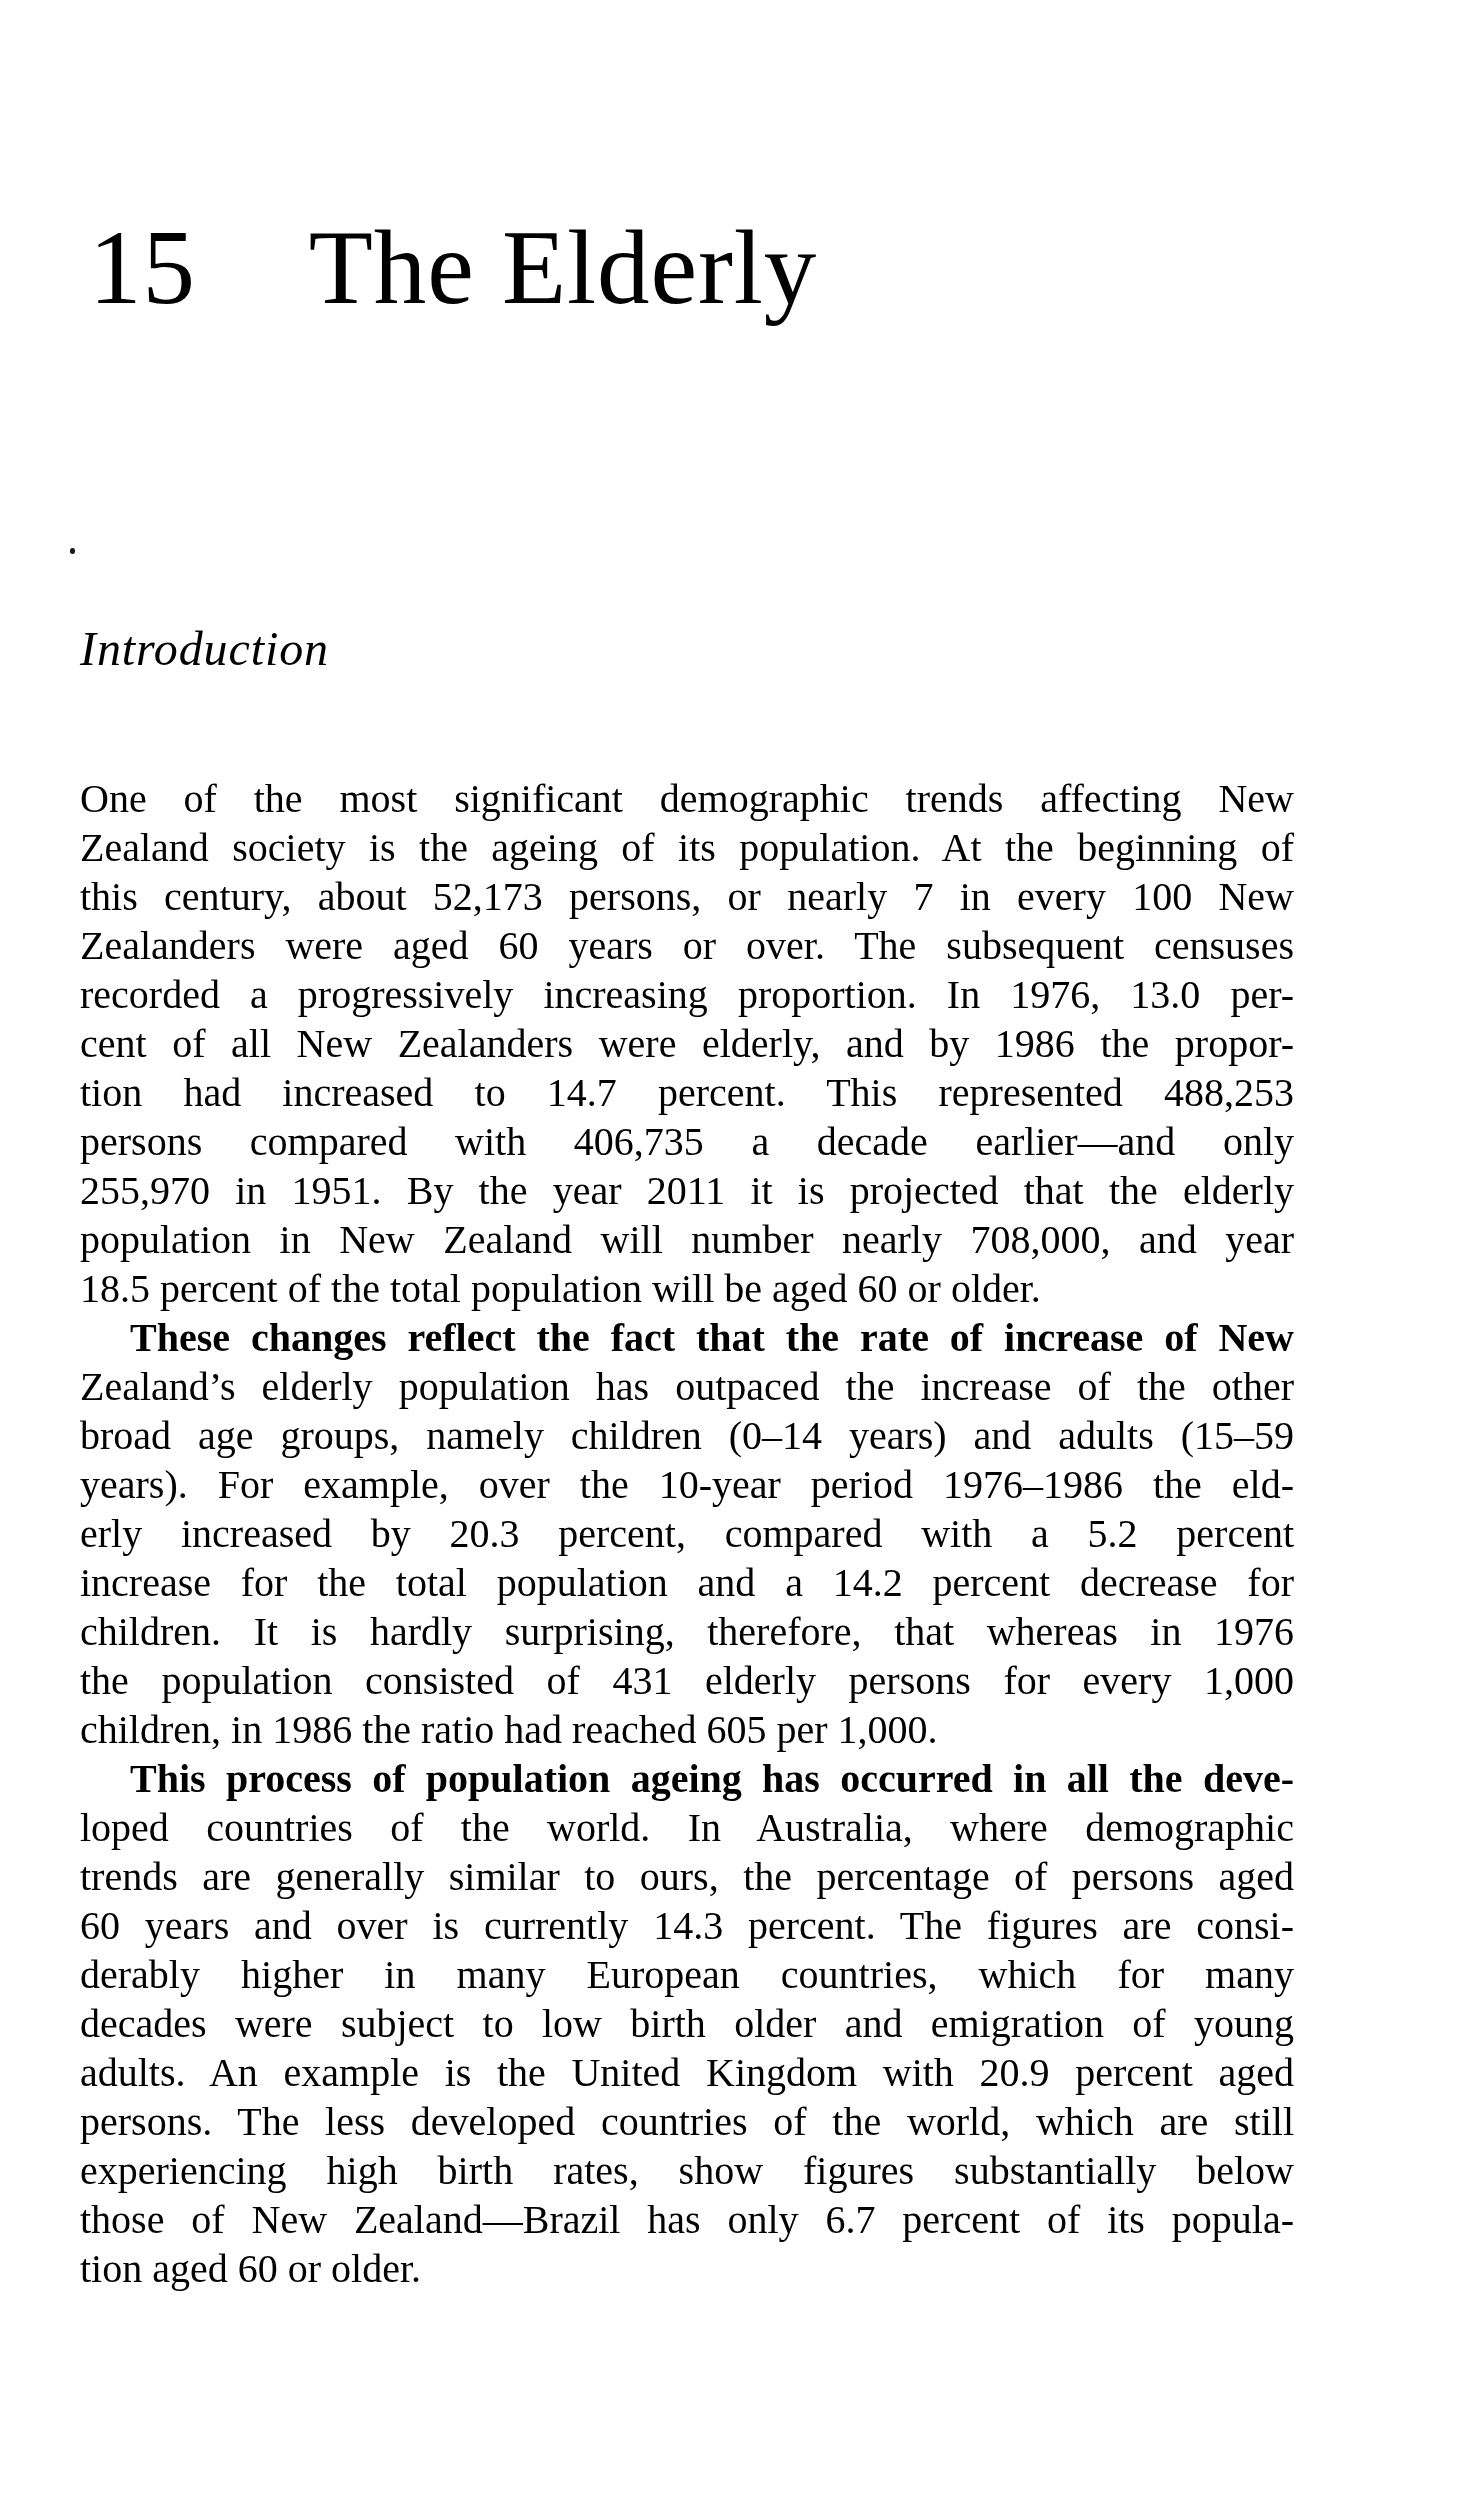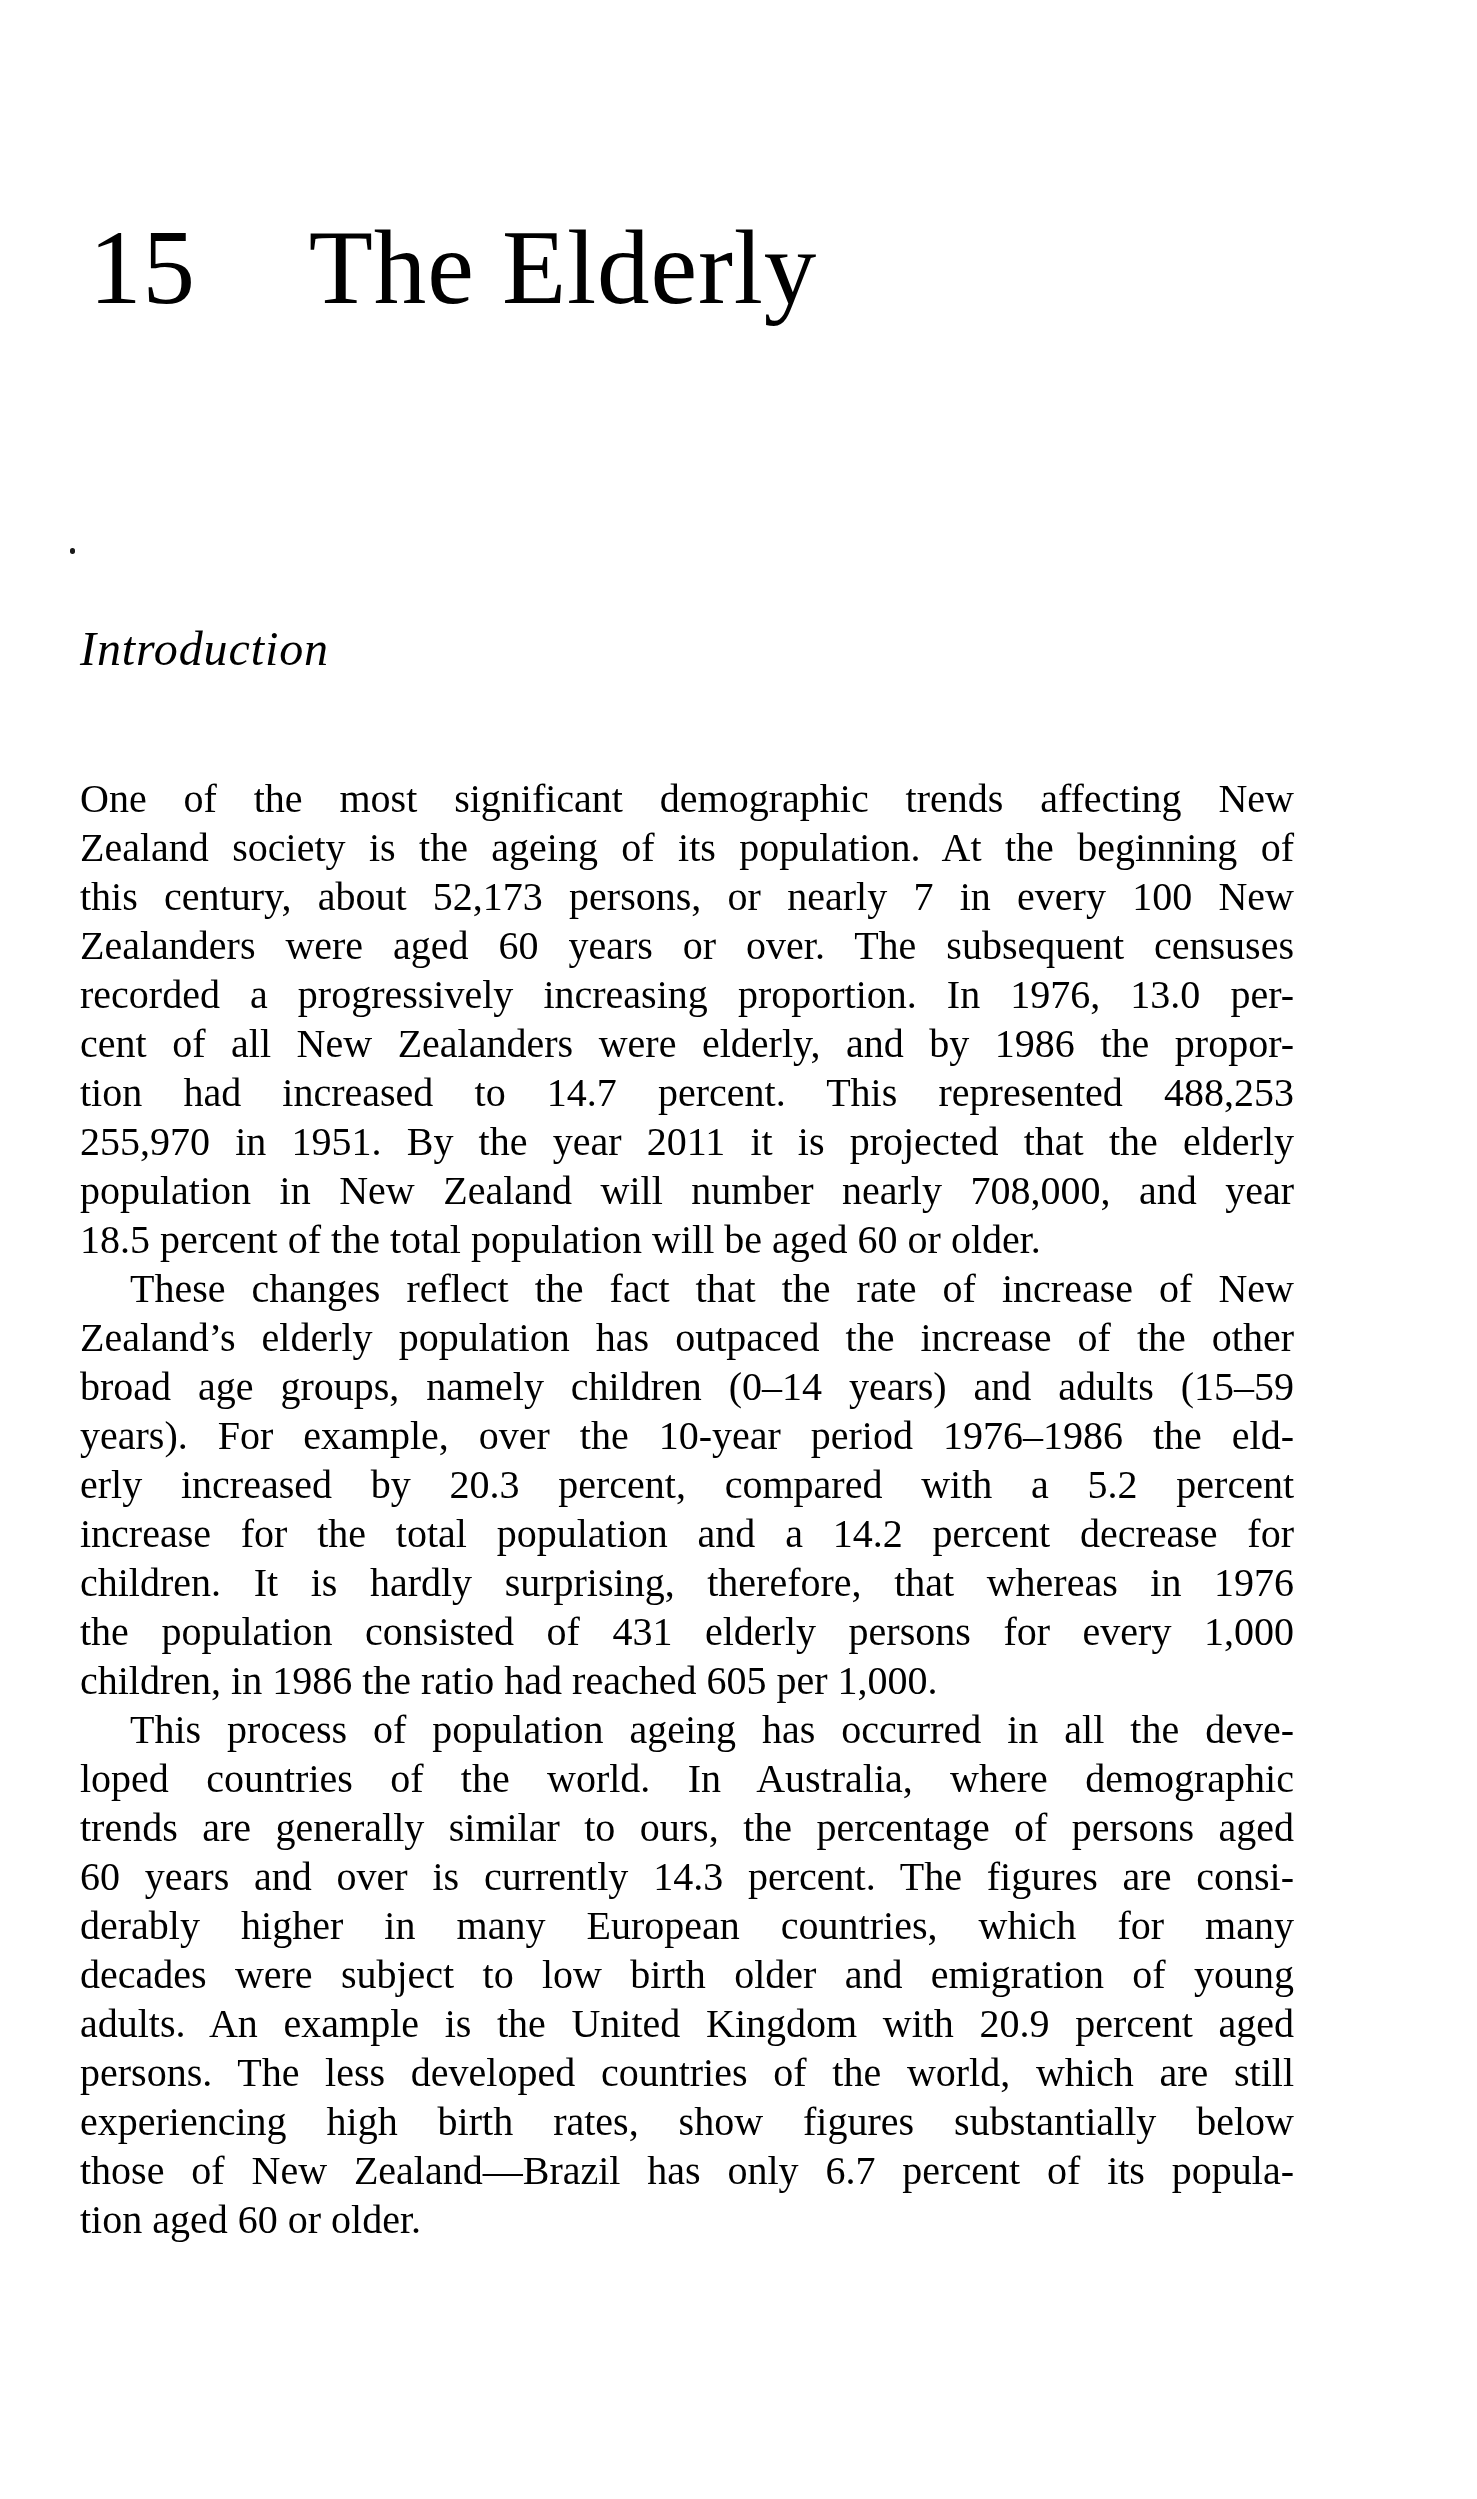--- a/index.html
+++ b/index.html
@@ -66,20 +66,21 @@
   .jline {
     text-align: justify;
     text-align-last: justify;
     text-justify: inter-word;
   }
   .lline {
     text-align: left;
   }
   .ind {
     text-indent: 50px;
+    font-weight: bold;
   }
 </style>
 </head>
 <body>
 
 <div class="page">
 
   <span class="speck"></span>
 
   <h1 class="chapter-title" style="margin:0; font-weight:normal;">
@@ -91,20 +92,21 @@
   <div class="bodytext">
 
     <div class="para">
       <div class="tline jline">One of the most significant demographic trends affecting New</div>
       <div class="tline jline">Zealand society is the ageing of its population. At the beginning of</div>
       <div class="tline jline">this century, about 52,173 persons, or nearly 7 in every 100 New</div>
       <div class="tline jline">Zealanders were aged 60 years or over. The subsequent censuses</div>
       <div class="tline jline">recorded a progressively increasing proportion. In 1976, 13.0 per-</div>
       <div class="tline jline">cent of all New Zealanders were elderly, and by 1986 the propor-</div>
       <div class="tline jline">tion had increased to 14.7 percent. This represented 488,253</div>
+      <div class="tline jline">persons compared with 406,735 a decade earlier—and only</div>
       <div class="tline jline">255,970 in 1951. By the year 2011 it is projected that the elderly</div>
       <div class="tline jline">population in New Zealand will number nearly 708,000, and year</div>
       <div class="tline lline">18.5 percent of the total population will be aged 60 or older.</div>
     </div>
 
     <div class="para">
       <div class="tline jline ind">These changes reflect the fact that the rate of increase of New</div>
       <div class="tline jline">Zealand’s elderly population has outpaced the increase of the other</div>
       <div class="tline jline">broad age groups, namely children (0–14 years) and adults (15–59</div>
       <div class="tline jline">years). For example, over the 10-year period 1976–1986 the eld-</div>

